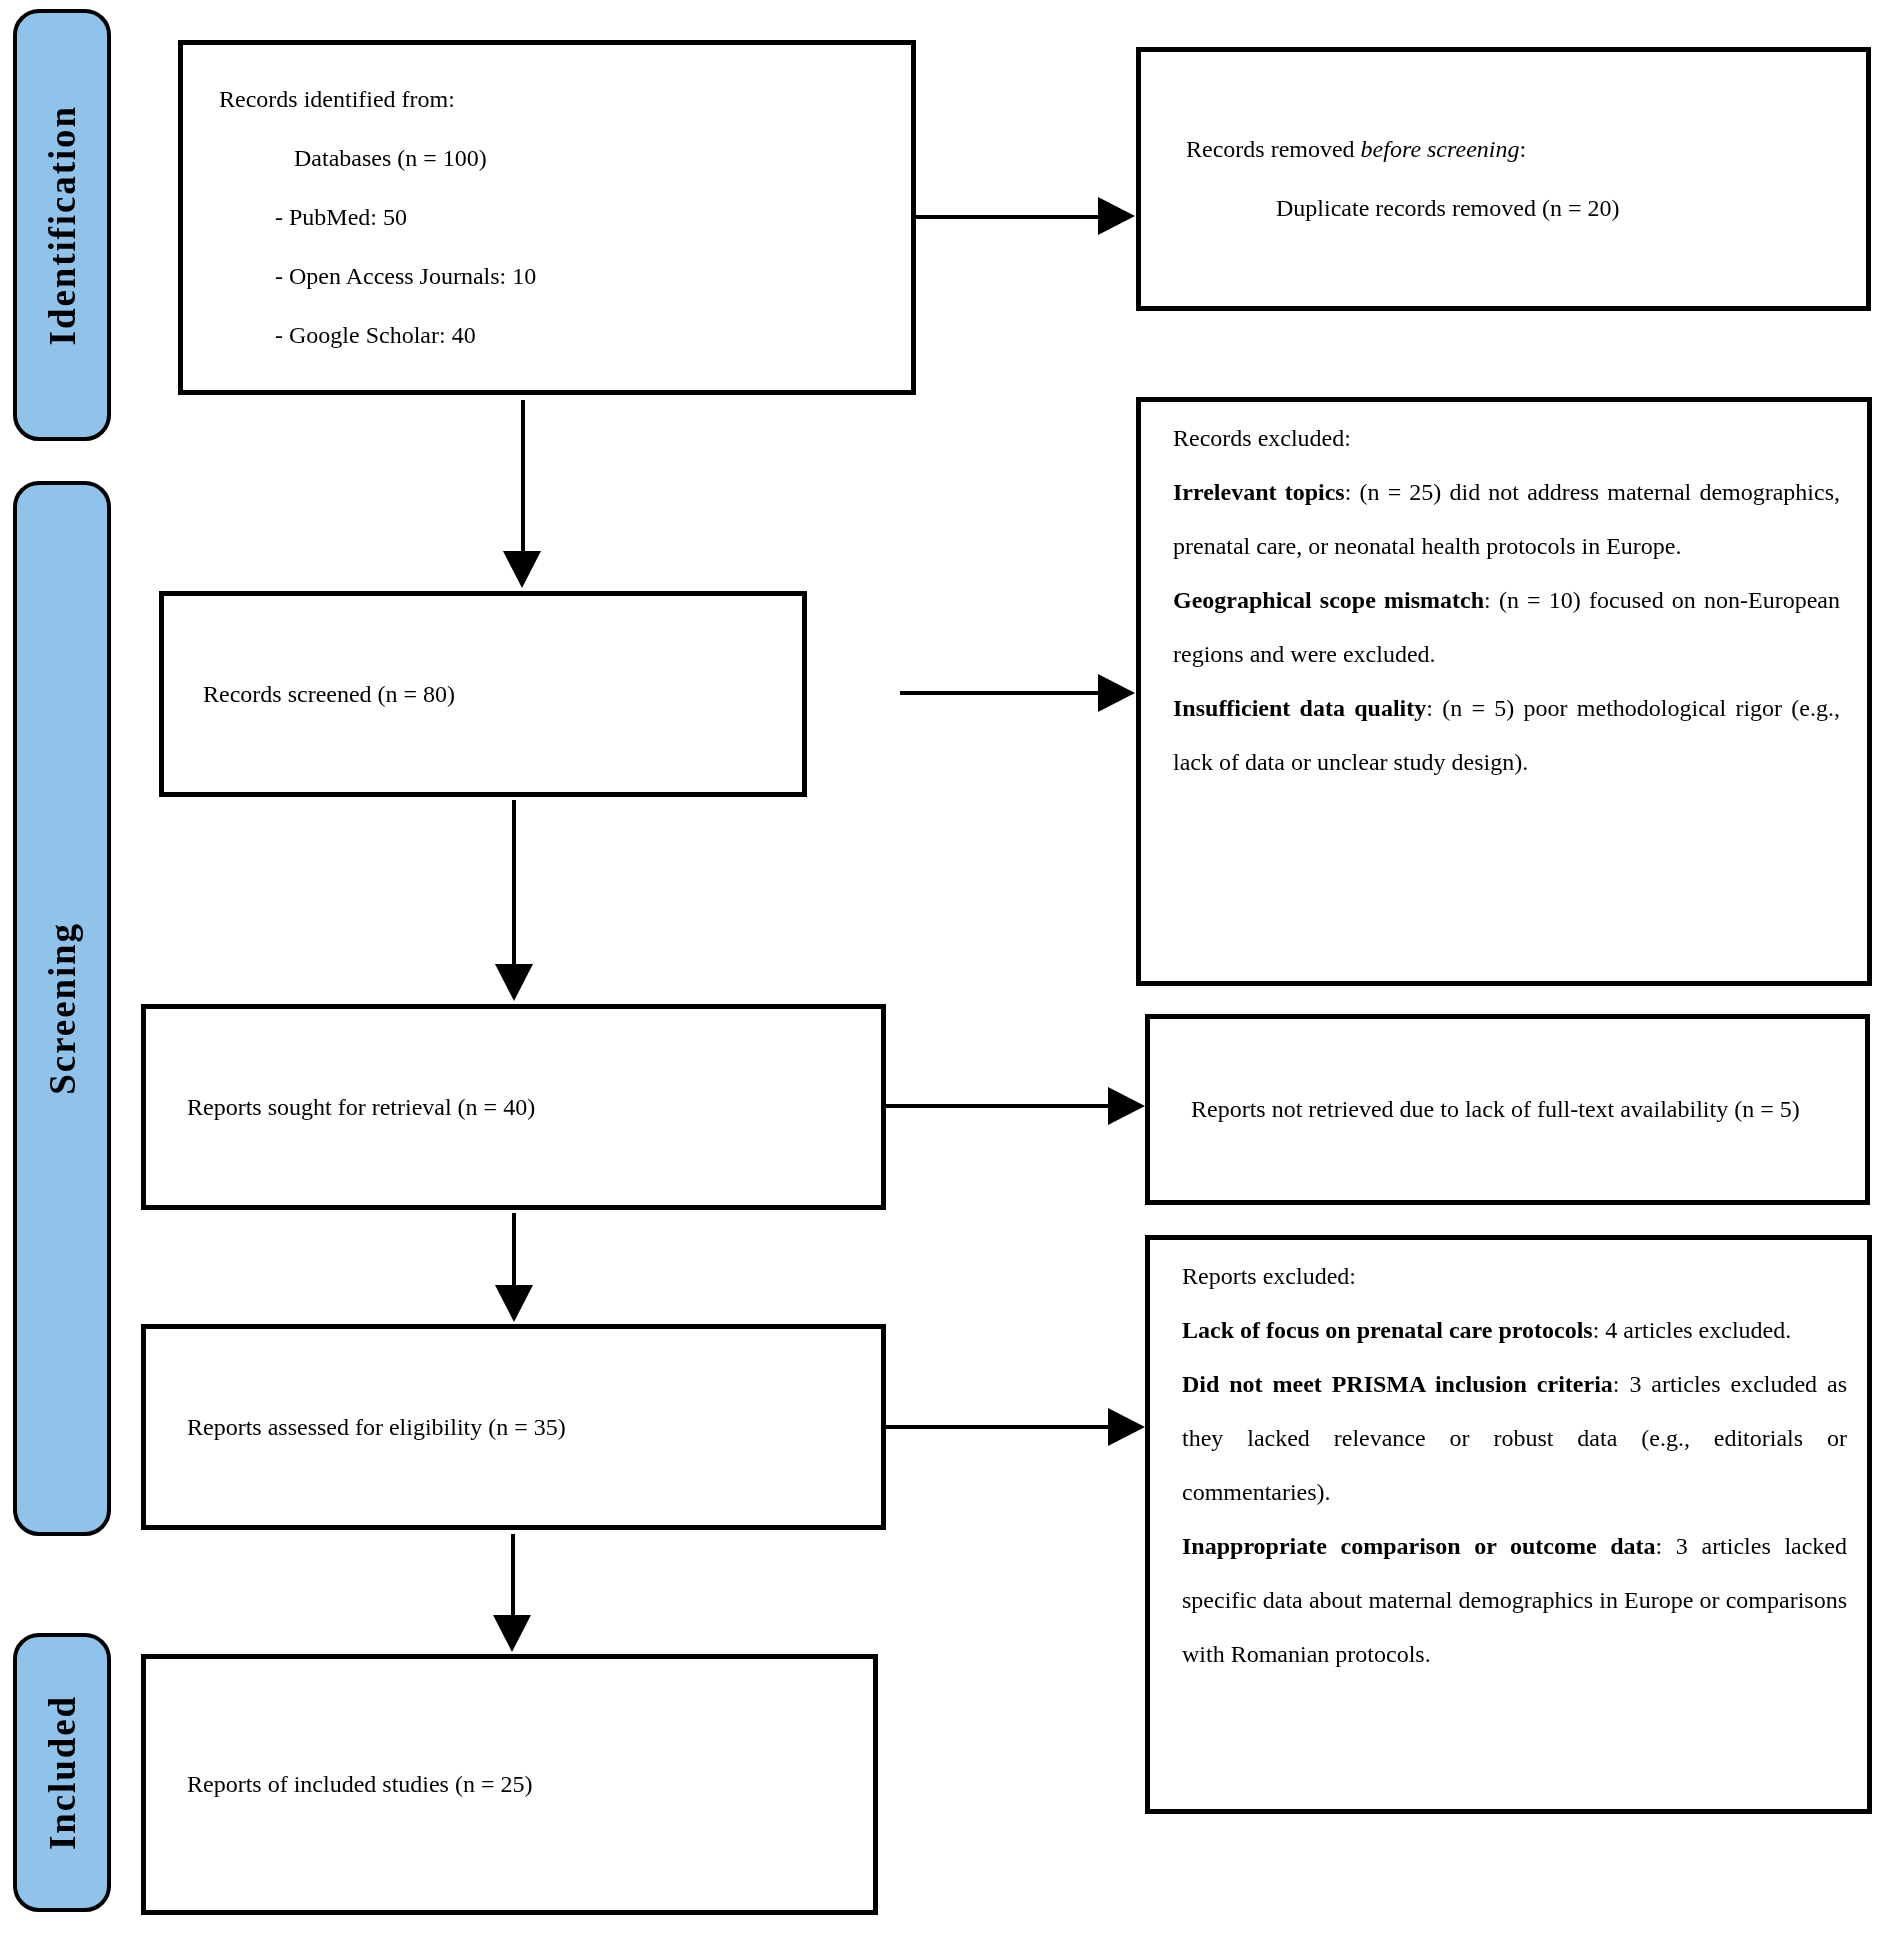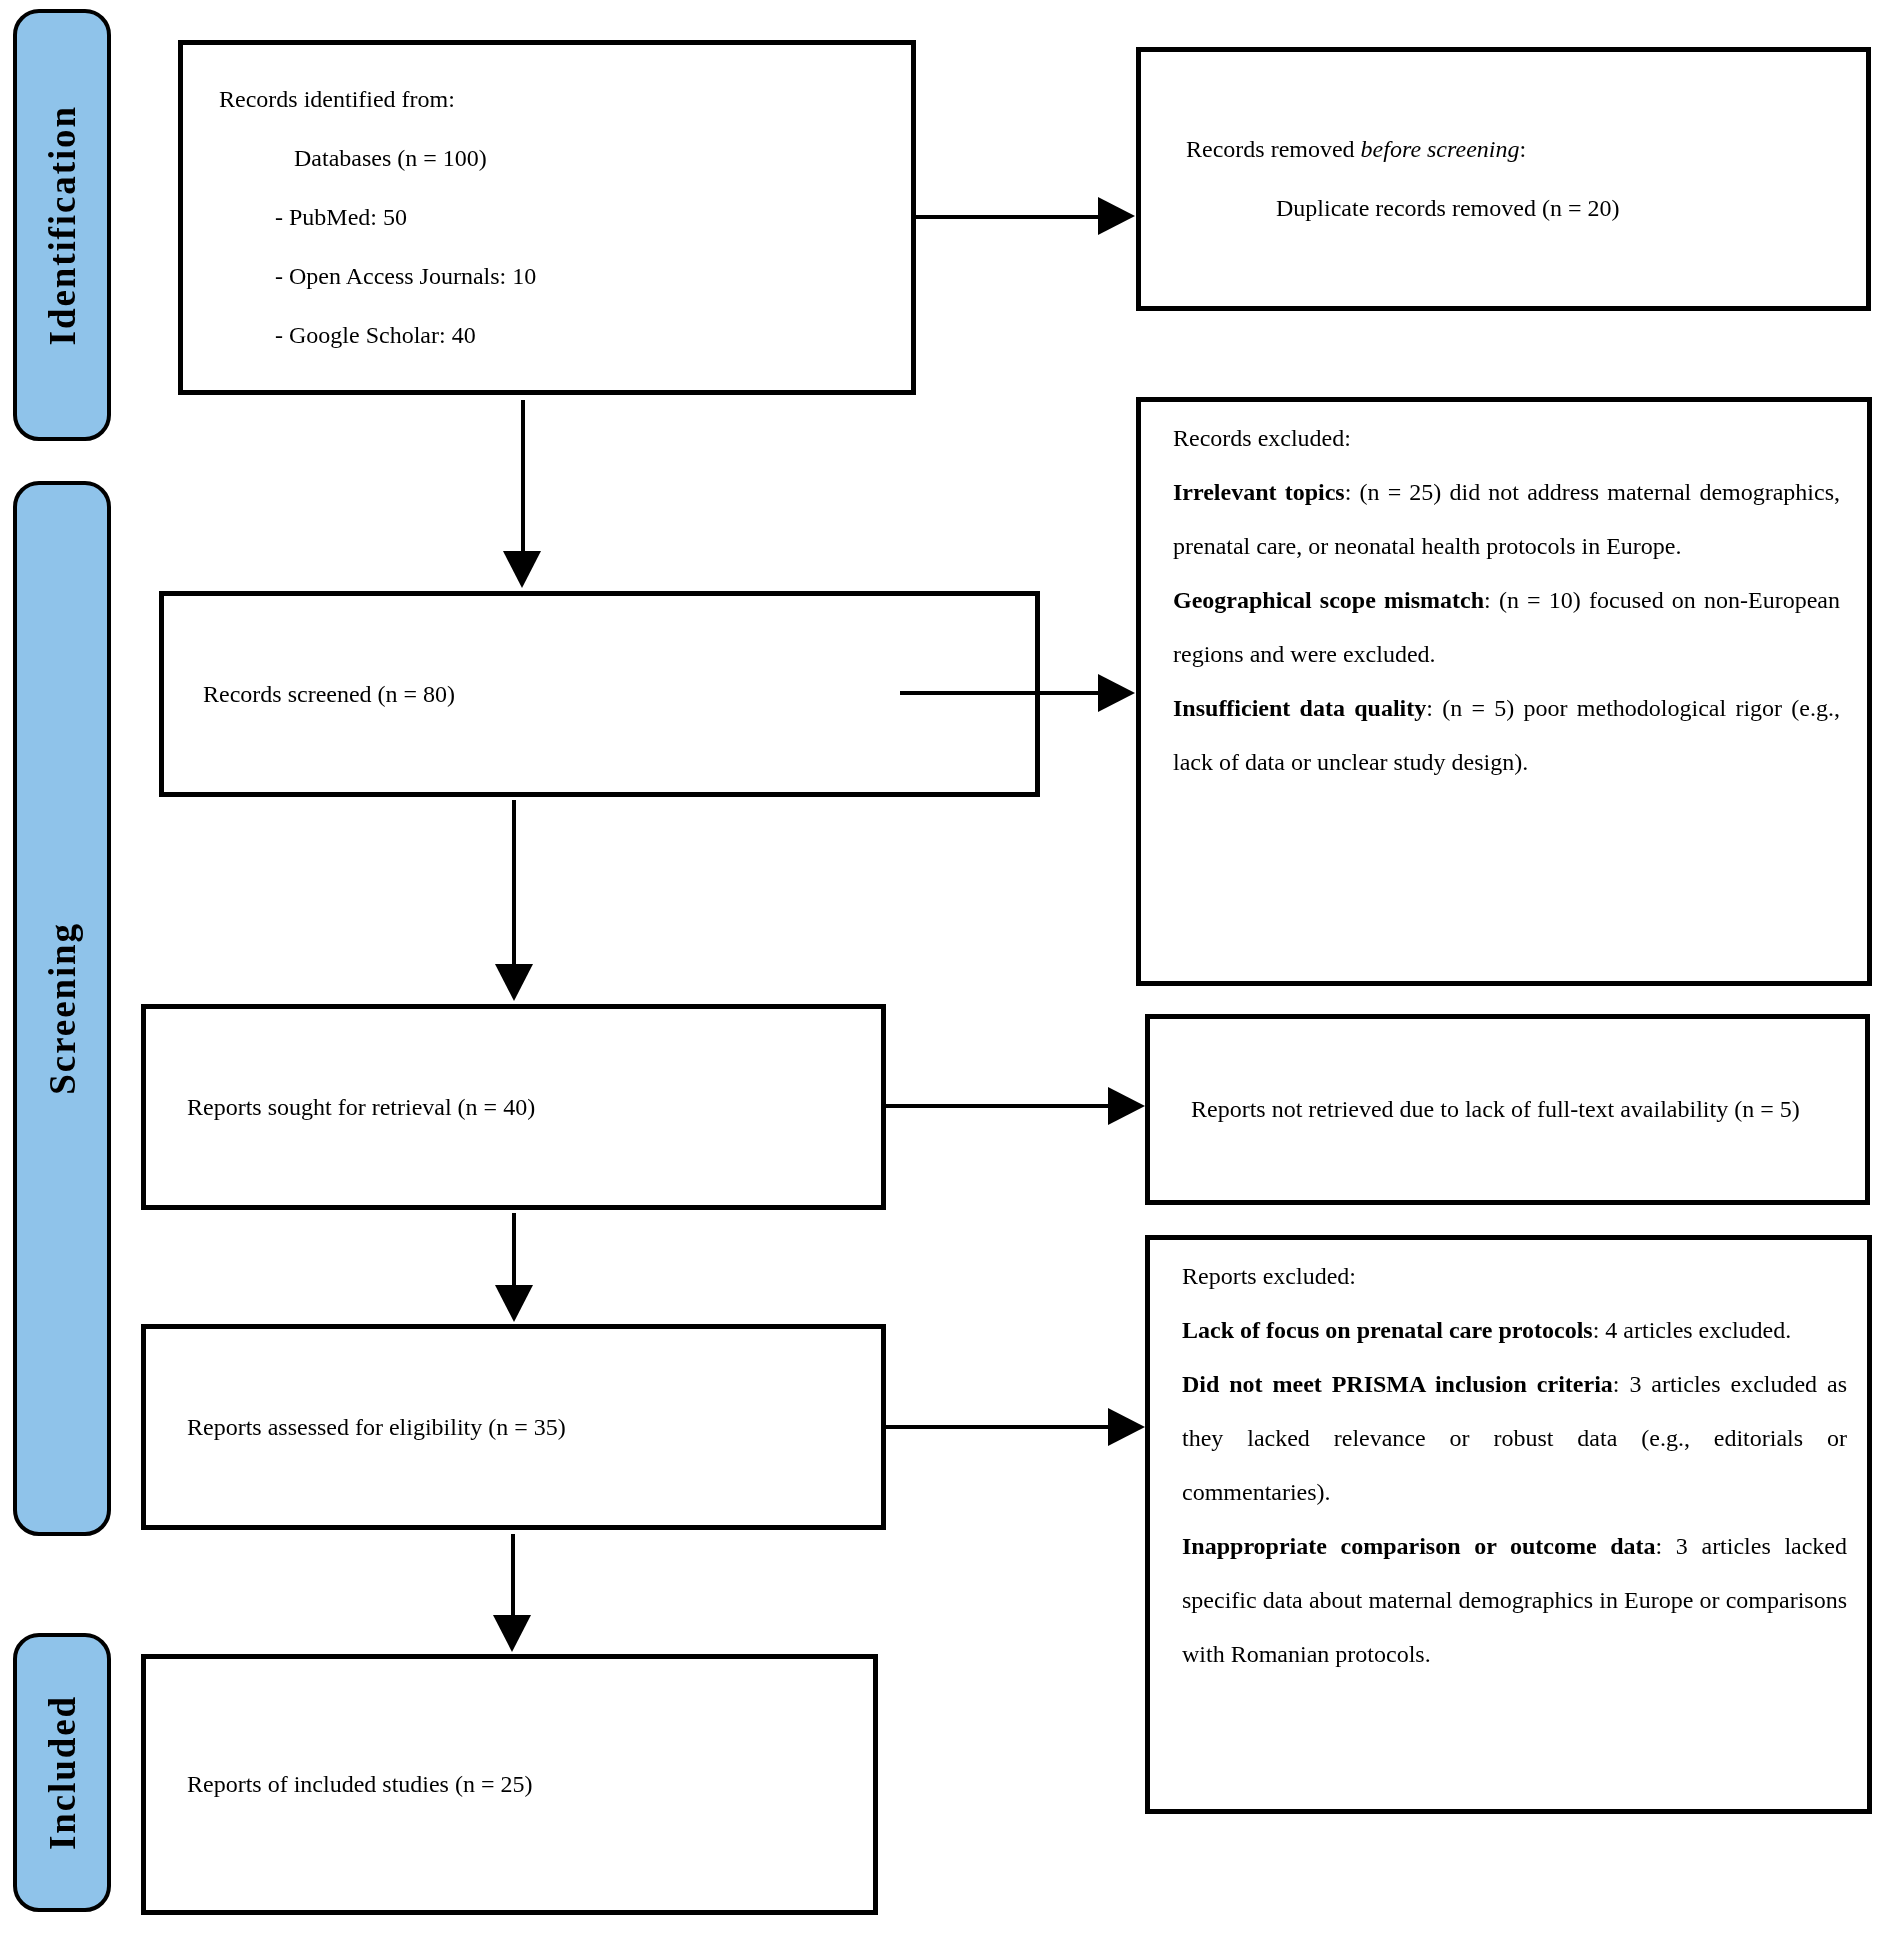--- a/index.html
+++ b/index.html
@@ -38,21 +38,21 @@
     line-height:59px;
   }
   .box .para{margin:0;}
   .box .para .b{font-weight:bold;}
   .box .para .i{font-style:italic;}
   .ind1{padding-left:56px;}
   .ind2{padding-left:75px;}
   .ind3{padding-left:90px;}
   
   #lb1{left:178px;top:40px;width:738px;height:355px;padding-left:36px;padding-right:18.7px;}
-  #lb2{left:159px;top:591px;width:881px;height:206px;padding-left:39px;padding-right:18.7px;}
+  #lb2{left:159px;top:591px;width:648px;height:206px;padding-left:39px;padding-right:18.7px;}
   #lb3{left:141px;top:1004px;width:745px;height:206px;padding-left:41px;padding-right:18.7px;}
   #lb4{left:141px;top:1324px;width:745px;height:206px;padding-left:41px;padding-right:18.7px;}
   #lb5{left:141px;top:1654px;width:737px;height:261px;padding-left:41px;padding-right:1px;}
   #rb1{left:1136px;top:47px;width:735px;height:264px;padding-left:45px;padding-right:25px;}
   #rb2{left:1136px;top:397px;width:736px;height:589px;padding-left:32px;padding-right:27px;
        justify-content:flex-start;padding-top:8.7px;line-height:54px;text-align:justify;}
   #rb3{left:1145px;top:1014px;width:725px;height:191px;padding-left:41px;padding-right:18px;}
   #rb4{left:1145px;top:1235px;width:727px;height:579px;padding-left:32px;padding-right:20px;
        justify-content:flex-start;padding-top:8.7px;line-height:54px;text-align:justify;}
   

